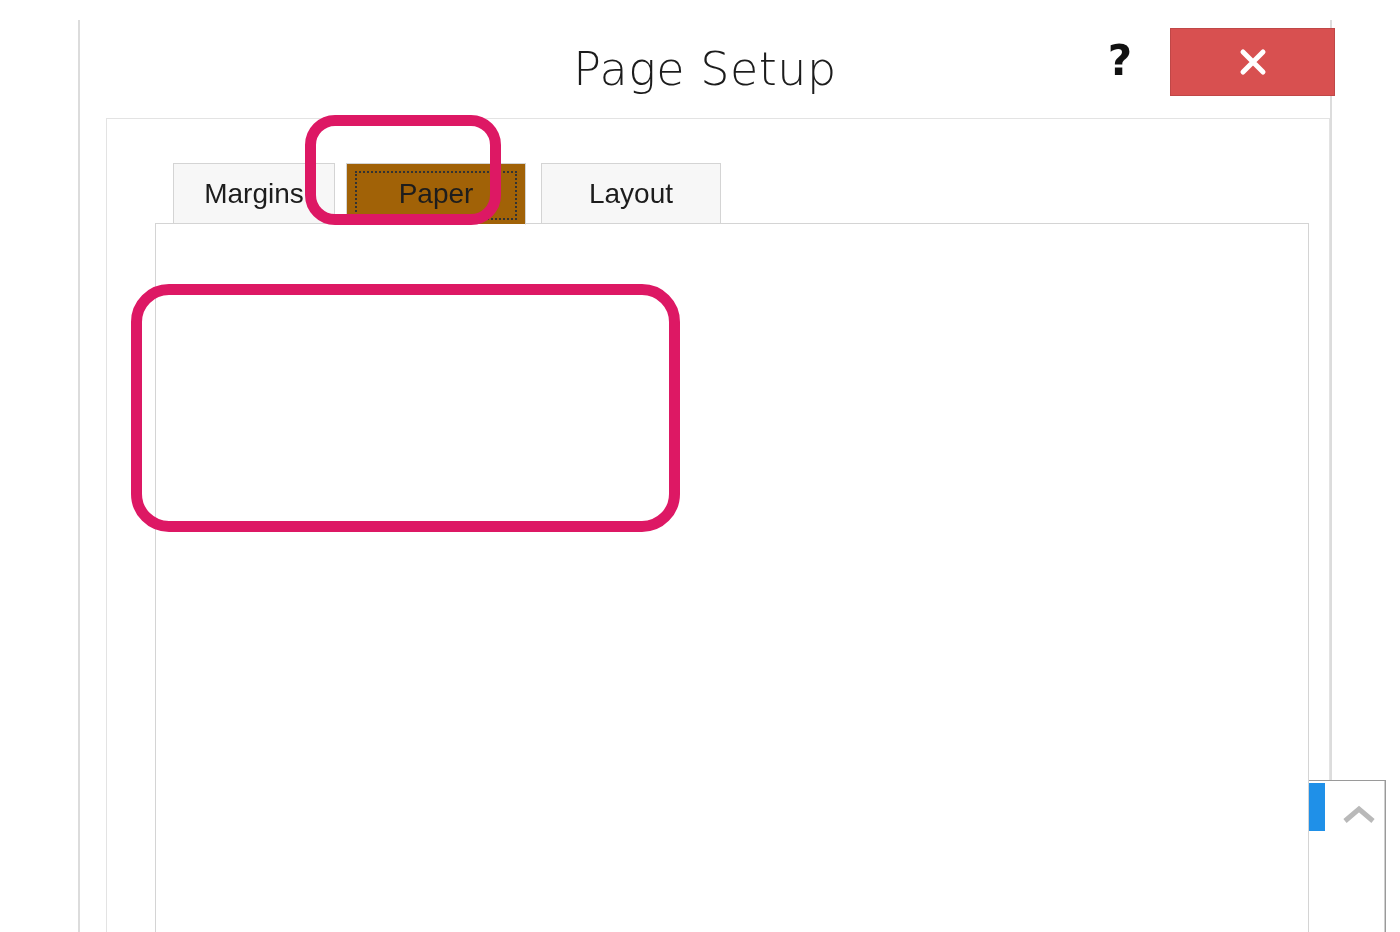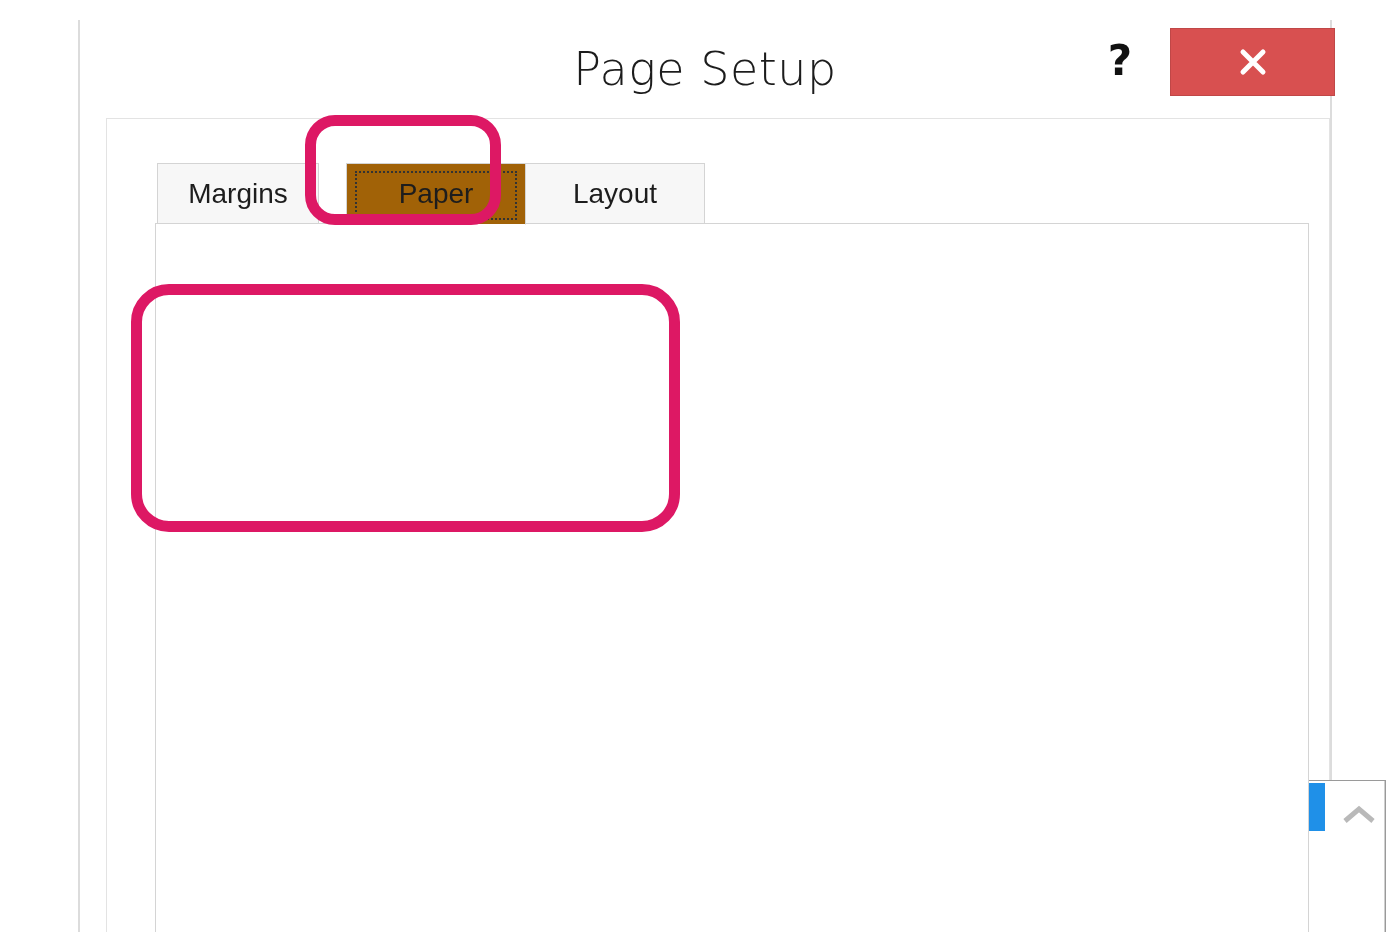--- a/index.html
+++ b/index.html
@@ -109,24 +109,24 @@
     box-sizing: border-box;
     display: flex;
     align-items: center;
     justify-content: center;
     font-size: 28px;
     color: #1d1d1d;
     background: #f7f7f7;
     border: 1px solid #d4d4d4;
     cursor: pointer;
   }
-  .tab.t-margins { left: 0px;   width: 162px; }
+  .tab.t-margins { left: 16px;   width: 162px; }
   .tab.t-paper   { left: 189px; width: 180px;
                    background: #a16207; border-bottom-color: #ffffff; z-index: 3; }
-  .tab.t-layout  { left: 368px; width: 180px; }
+  .tab.t-layout  { left: 384px; width: 180px; }
   .tab-focus {
     position: absolute;
     left: 8px; top: 7px; right: 8px; bottom: 4px;
     border: 2px dotted #333333;
     pointer-events: none;
   }
 
   
   .tabpanel {
     position: absolute;

